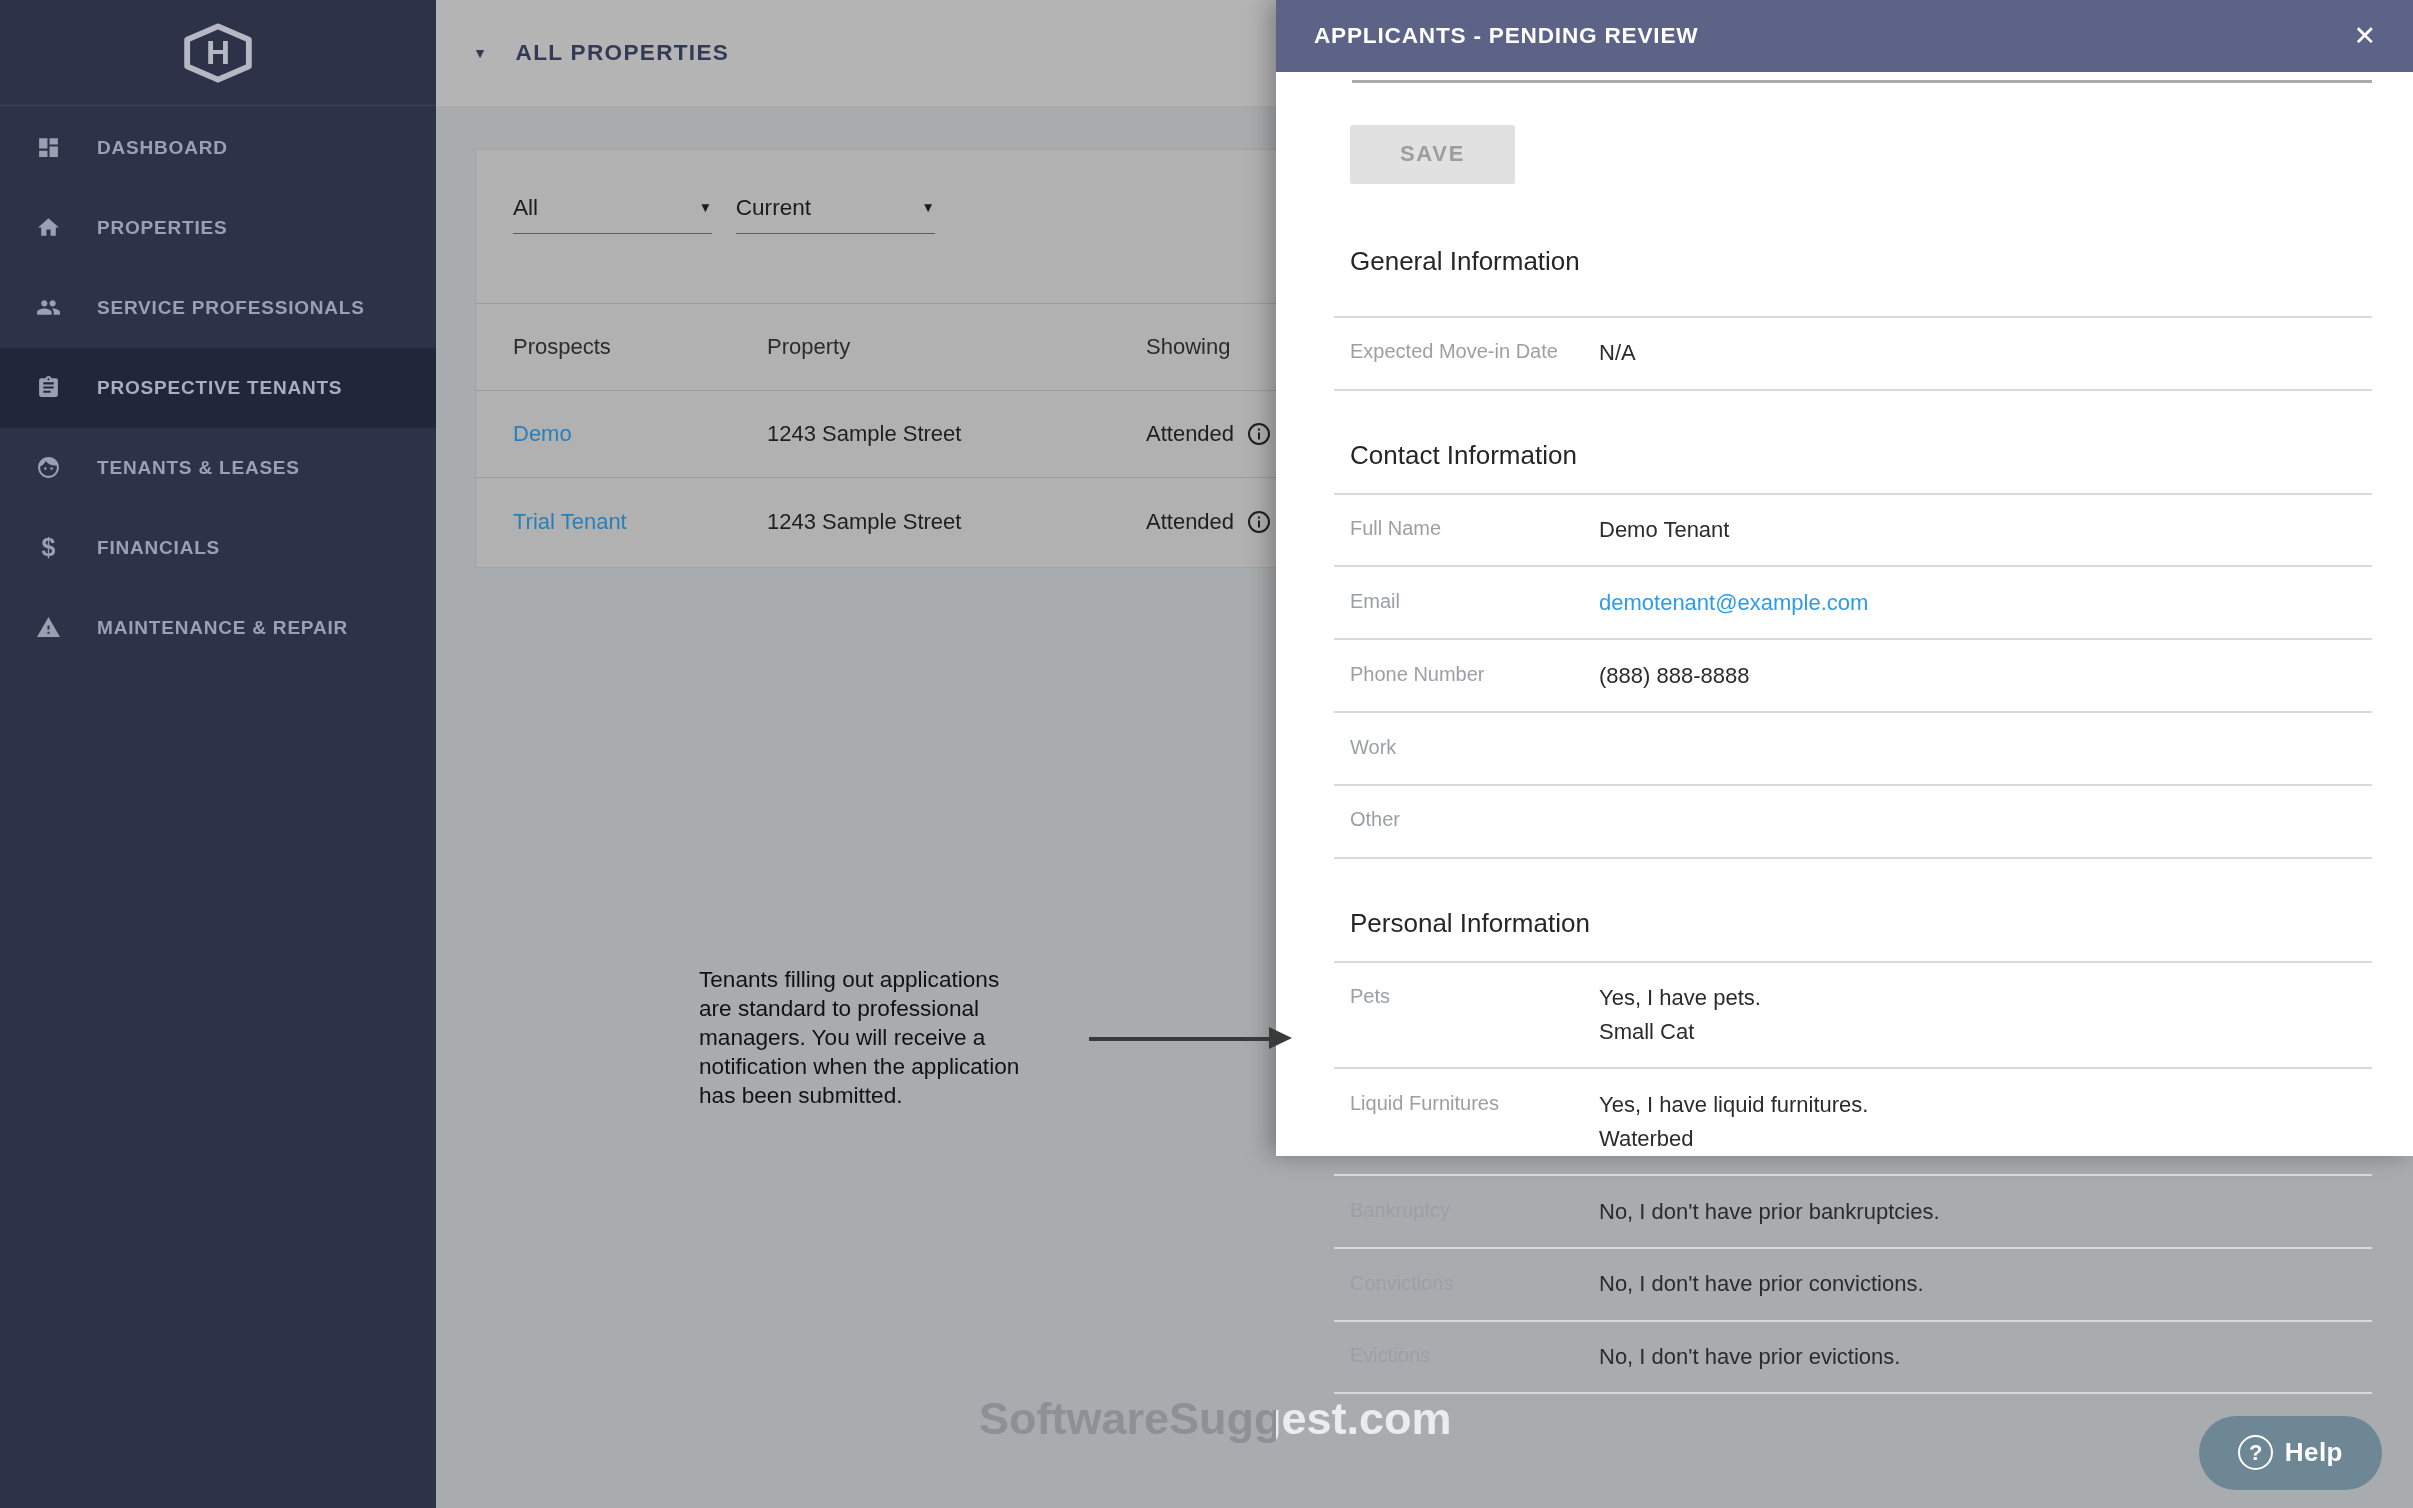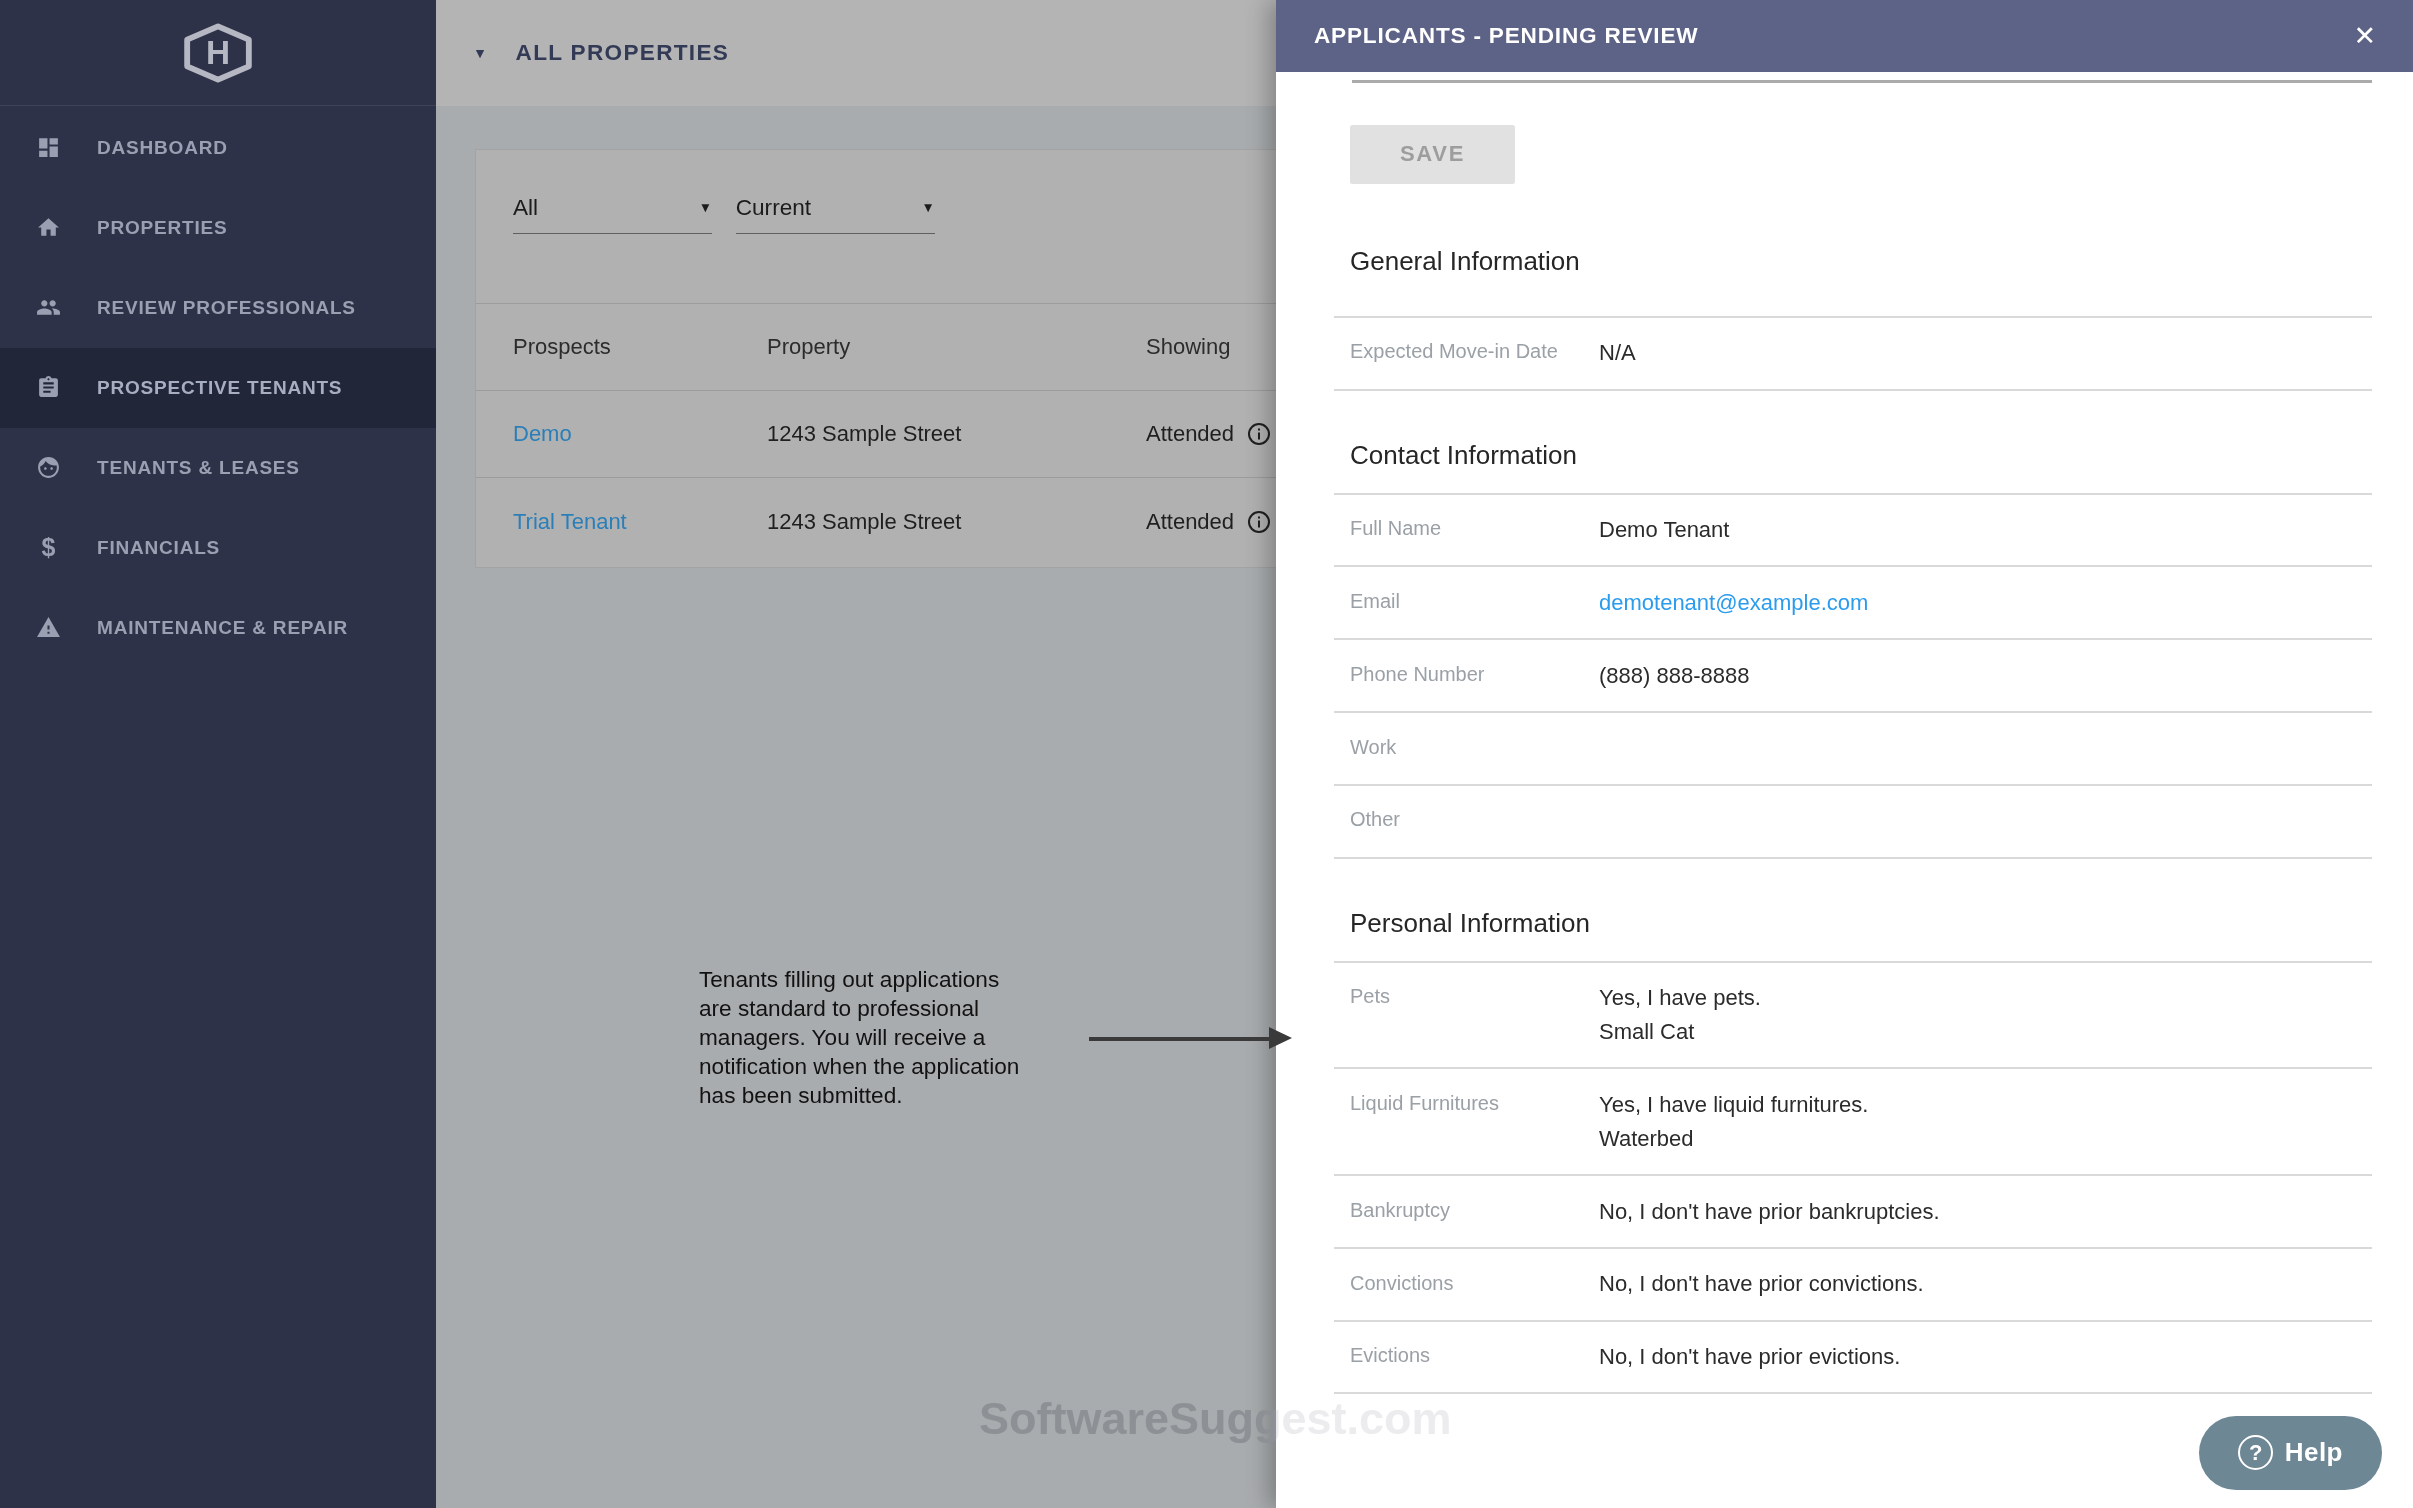--- a/index.html
+++ b/index.html
@@ -59,21 +59,21 @@
                 border-bottom:11.7px solid transparent; }
 
   
   .watermark { position:absolute; left:979px; top:1393px; z-index:12; pointer-events:none; }
   .watermark span { position:absolute; left:0; top:0; white-space:nowrap;
                     font-size:45px; font-weight:bold; letter-spacing:0; }
   .wm-dark  { color:#8d9195; clip-path: inset(-17px calc(100% - 297px) -17px -17px); }
   .wm-light { color:#ececee; clip-path: inset(-17px -17px -17px 297px); }
 
   
-  .modal { position:absolute; left:1276px; top:0; width:1137px; height:1508px;
+  .modal { position:absolute; left:1276px; top:0; width:1137px; height:1156px;
            background:#ffffff; z-index:10; box-shadow:-6.7px 0 22px rgba(0,0,0,0.28); }
   .modal-header { height:72px; background:#5d6287; display:flex; align-items:center; }
   .modal-title { margin-left:38px; color:#ffffff; font-size:22.6px; font-weight:bold;
                  letter-spacing:0.8px; flex:1; }
   .modal-close { margin-right:37px; color:#ffffff; font-size:27px; font-weight:300;
                  cursor:pointer; line-height:1; }
   .modal-content { padding:0 41px 0 38px; height:1436px; overflow:hidden;margin-left:20px; }
   .scroll-line { margin:8.4px 0 0 17.6px; height:2.5px; background:#ababab; }
   .save-btn { margin:42px 0 0 16px; width:165px; height:59px; background:#e1e1e1;
               border:none; border-radius:2.5px; color:#9d9d9d; font-size:22px;
@@ -123,21 +123,21 @@
           </svg>
       </span>
       <span class="nav-label">PROPERTIES</span>
     </div>
     <div class="nav-item">
       <span class="nav-icon">
         <svg viewBox="0 0 24 24">
             <path d="M16 11c1.66 0 2.99-1.34 2.99-3S17.66 5 16 5c-1.66 0-3 1.34-3 3s1.34 3 3 3zm-8 0c1.66 0 2.99-1.34 2.99-3S9.66 5 8 5C6.34 5 5 6.34 5 8s1.34 3 3 3zm0 2c-2.33 0-7 1.17-7 3.5V19h14v-2.5c0-2.33-4.67-3.5-7-3.5zm8 0c-.29 0-.62.02-.97.05 1.16.84 1.97 1.97 1.97 3.45V19h6v-2.5c0-2.33-4.67-3.5-7-3.5z"></path>
           </svg>
       </span>
-      <span class="nav-label">REVIEW PROFESSIONALS</span>
+      <span class="nav-label">SERVICE PROFESSIONALS</span>
     </div>
     <div class="nav-item active">
       <span class="nav-icon">
         <svg viewBox="0 0 24 24">
             <path d="M19 3h-4.18C14.4 1.84 13.3 1 12 1c-1.3 0-2.4.84-2.82 2H5c-1.1 0-2 .9-2 2v14c0 1.1.9 2 2 2h14c1.1 0 2-.9 2-2V5c0-1.1-.9-2-2-2zm-7 0c.55 0 1 .45 1 1s-.45 1-1 1-1-.45-1-1 .45-1 1-1zm2 14H7v-2h7v2zm3-4H7v-2h10v2zm0-4H7V7h10v2z"></path>
           </svg>
       </span>
       <span class="nav-label">PROSPECTIVE TENANTS</span>
     </div>
     <div class="nav-item">

